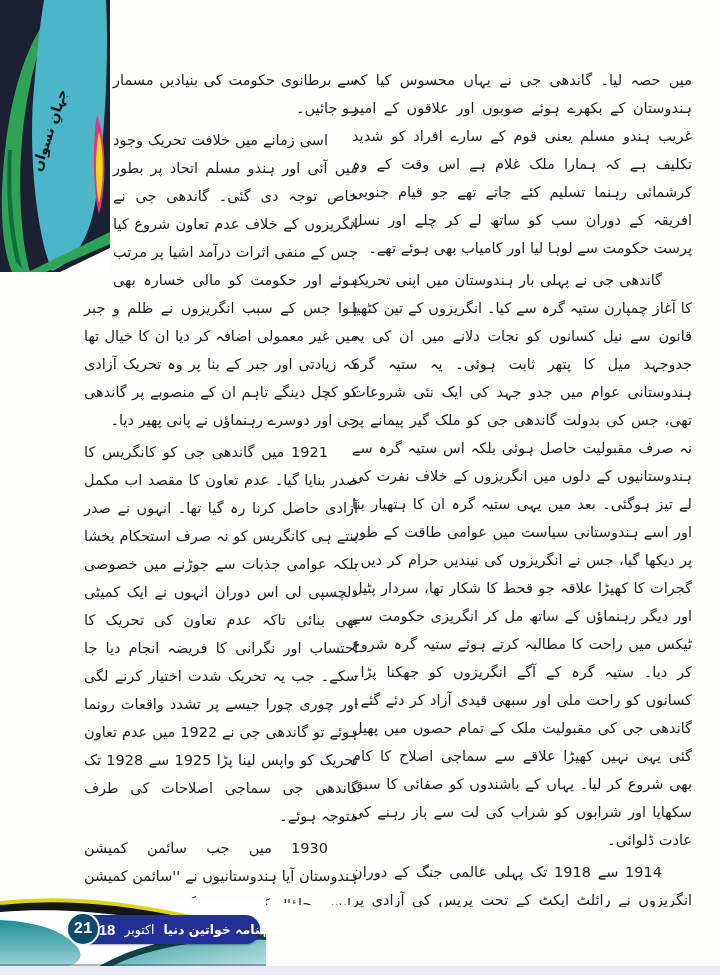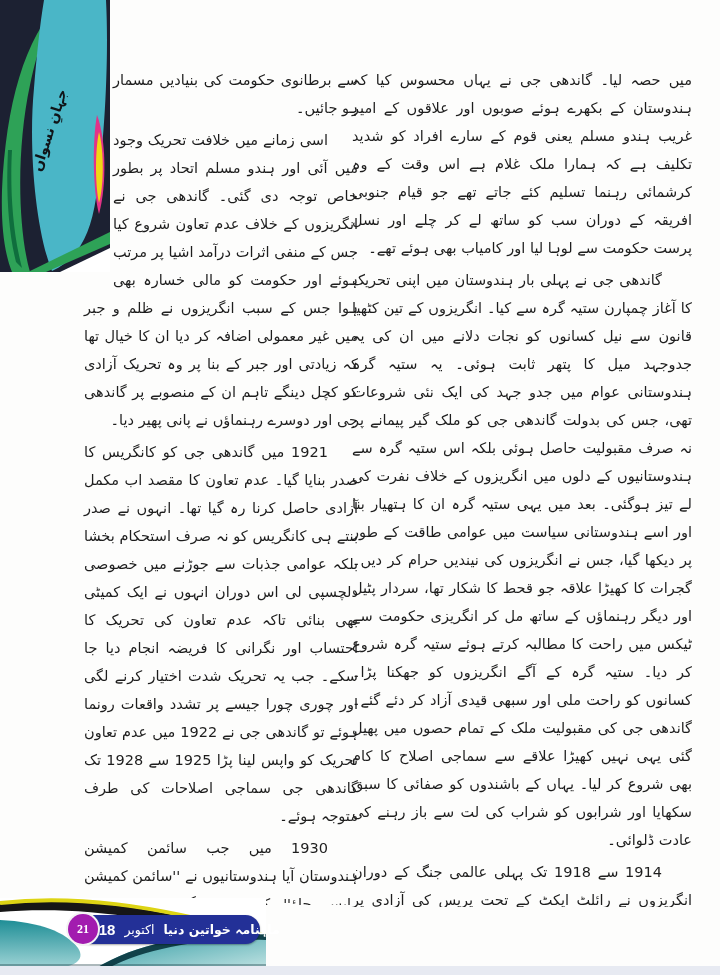--- a/index.html
+++ b/index.html
@@ -35,23 +35,23 @@
     background:#233097;border-radius:15px;
     display:flex;flex-direction:row;align-items:center;justify-content:flex-end;
     direction:rtl;gap:9px;padding:0 12px 0 6px;box-sizing:border-box;
     box-shadow:0 1px 2px rgba(0,0,0,.35);
   }
   .magazine-name{color:#ffffff;font-size:12.5px;font-weight:bold;white-space:nowrap;}
   .issue-month{color:#ffffff;font-size:12.5px;font-weight:normal;white-space:nowrap;}
   .issue-year{color:#ffffff;font-size:15px;font-weight:bold;font-family:"Liberation Sans",sans-serif;}
   .page-number-badge{
     position:absolute;left:68px;top:16px;width:30px;height:30px;border-radius:50%;
-    background:#a21caf;color:#ffffff;font-weight:bold;font-size:12px;
+    background:#0c4a6e;color:#ffffff;font-weight:bold;font-size:16px;
     display:flex;align-items:center;justify-content:center;
-    font-family:Liberation Serif, serif;z-index:3;
+    font-family:Liberation Mono, monospace;z-index:3;
     box-shadow:0 0 0 2px #f3f3f3;
   }
   .bottom-edge{position:absolute;left:0;bottom:0;width:720px;height:9px;background:#e7eaf2;}
 </style>
 </head>
 <body>
 
 <div class="page">
 
   <div class="corner-art">

